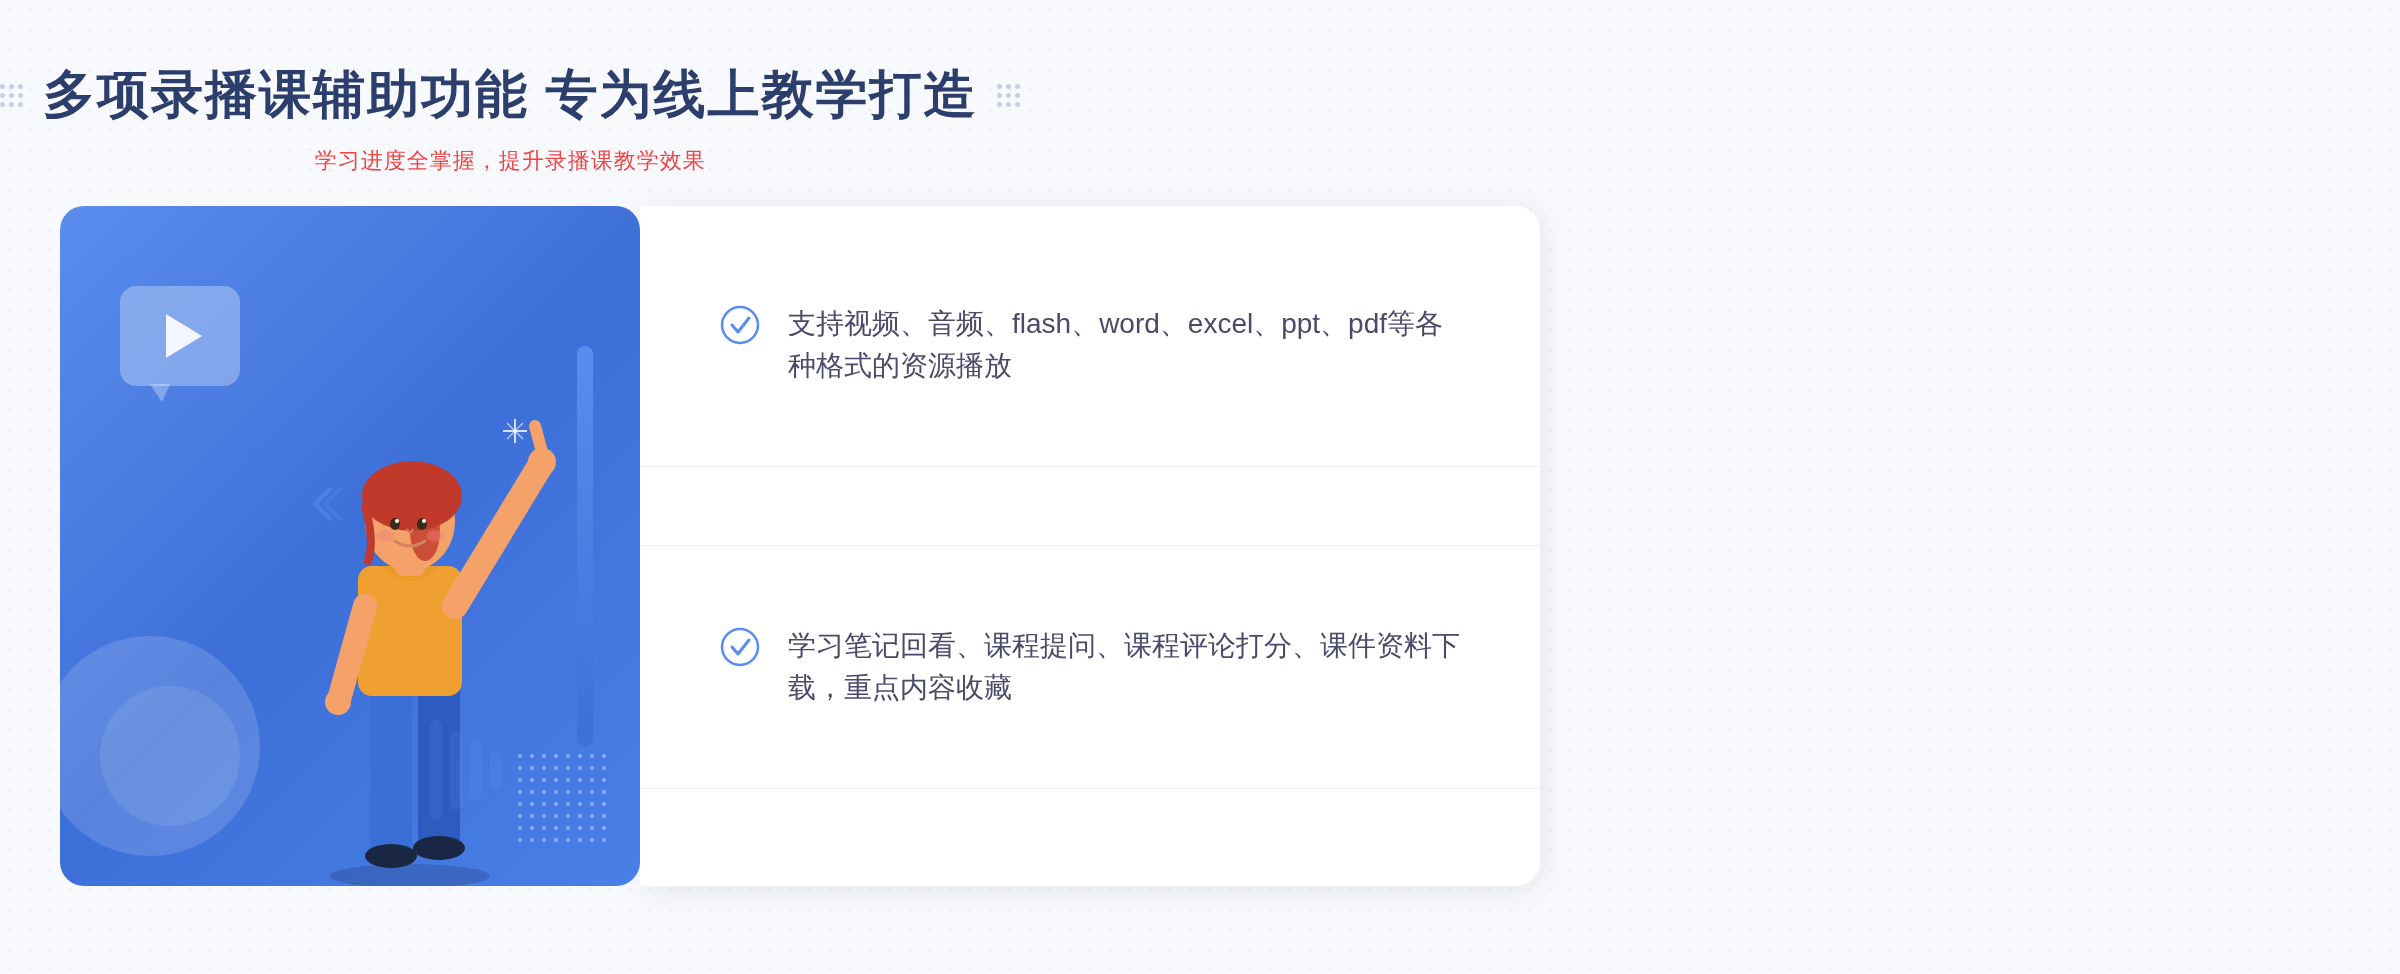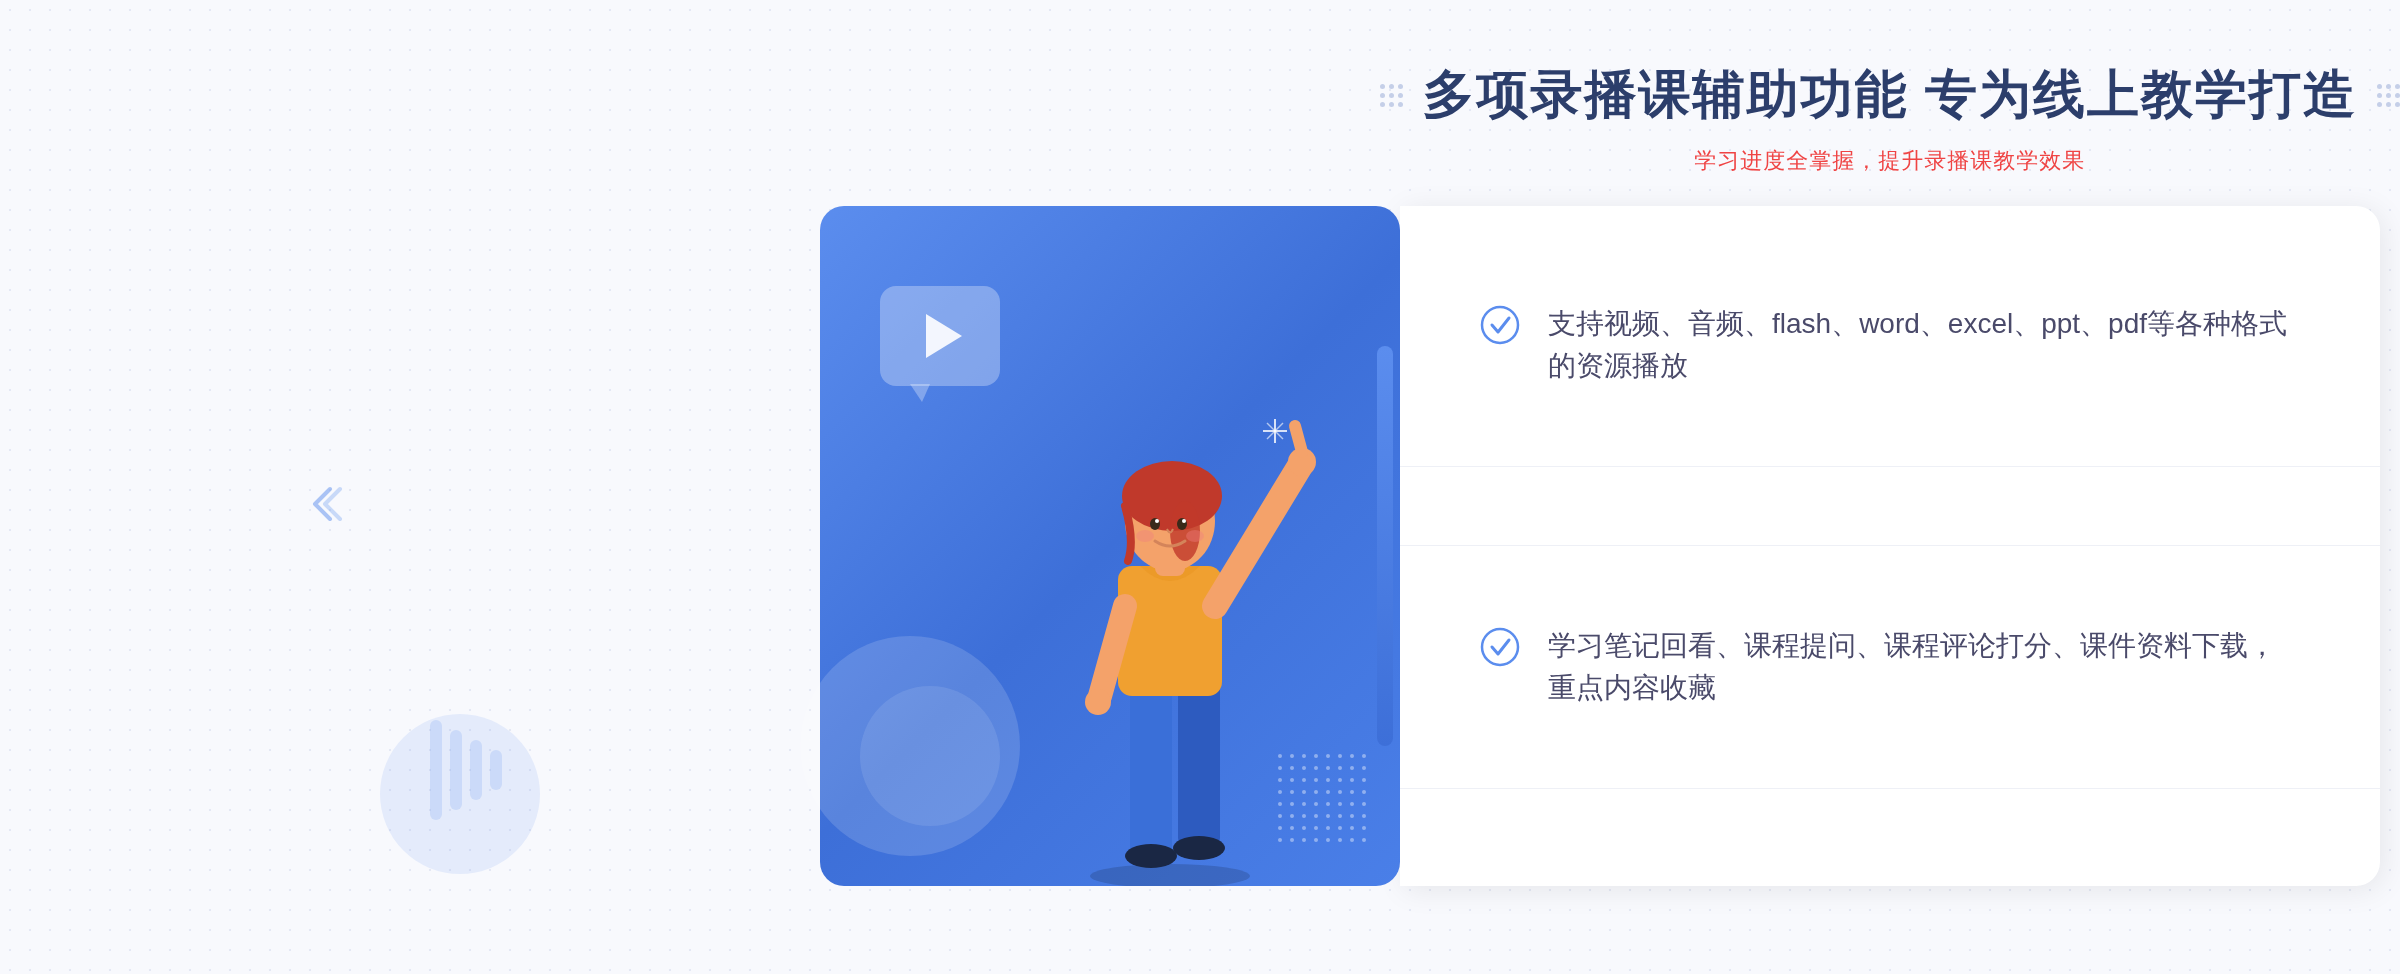--- a/index.html
+++ b/index.html
@@ -17,21 +17,21 @@
       position: relative;
     }
 
     .page-container {
       width: 2400px;
       height: 974px;
       background: #f8f9fd;
       position: relative;
       display: flex;
       flex-direction: column;
-      align-items: flex-end;
+      align-items: flex-start;
     }
 
     
     .page-container::before {
       content: '';
       position: absolute;
       top: 0;
       left: 0;
       right: 0;
       bottom: 0;
@@ -175,21 +175,21 @@
       position: absolute;
       bottom: 0;
       left: 50%;
       transform: translateX(-30%);
       width: 300px;
       height: 520px;
     }
 
     
     .features-panel {
-      width: 980px;
+      width: 900px;
       height: 680px;
       background: #ffffff;
       border-radius: 0 24px 24px 0;
       padding: 58px 80px;
       display: flex;
       flex-direction: column;
       justify-content: space-around;
       box-shadow: 4px 4px 30px rgba(0,0,0,0.08);
     }
 

